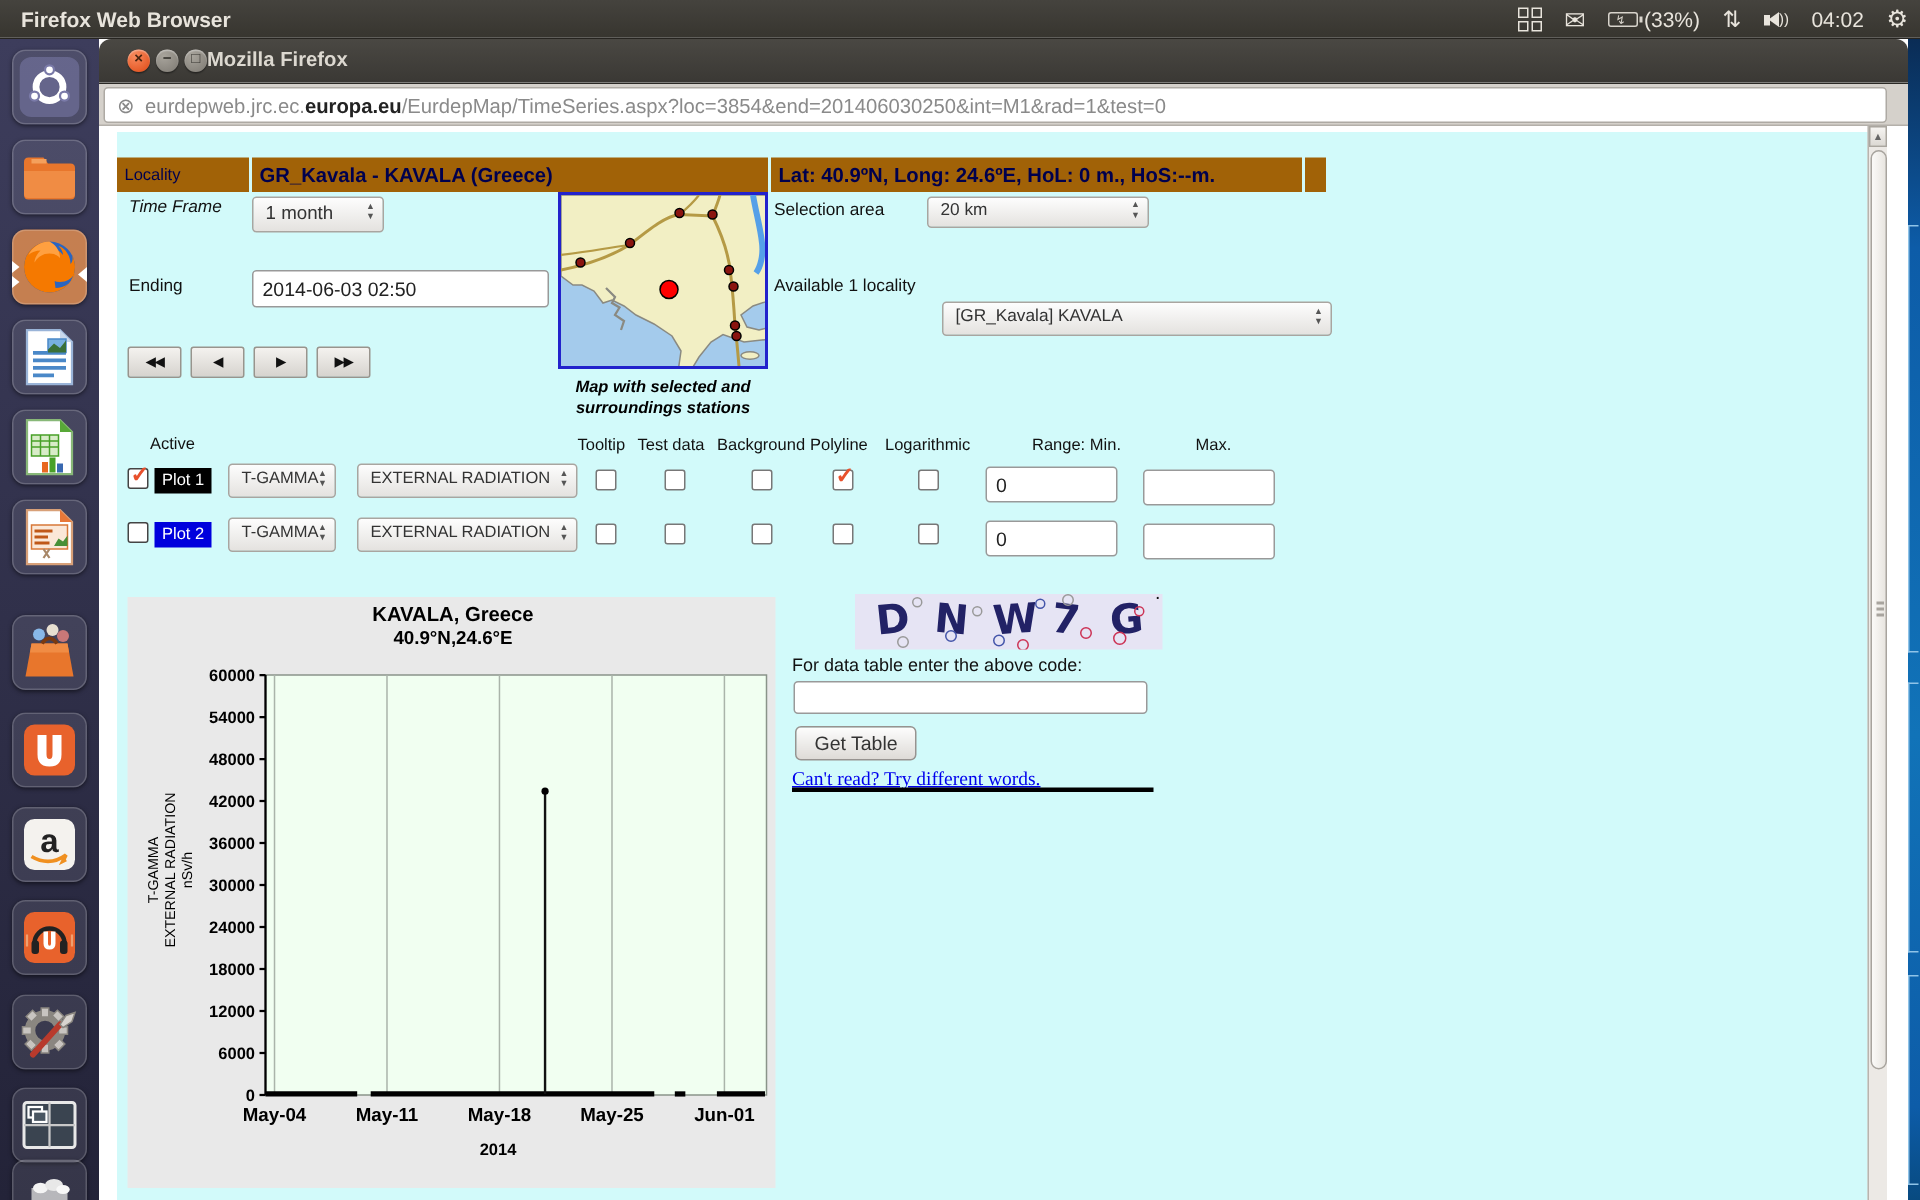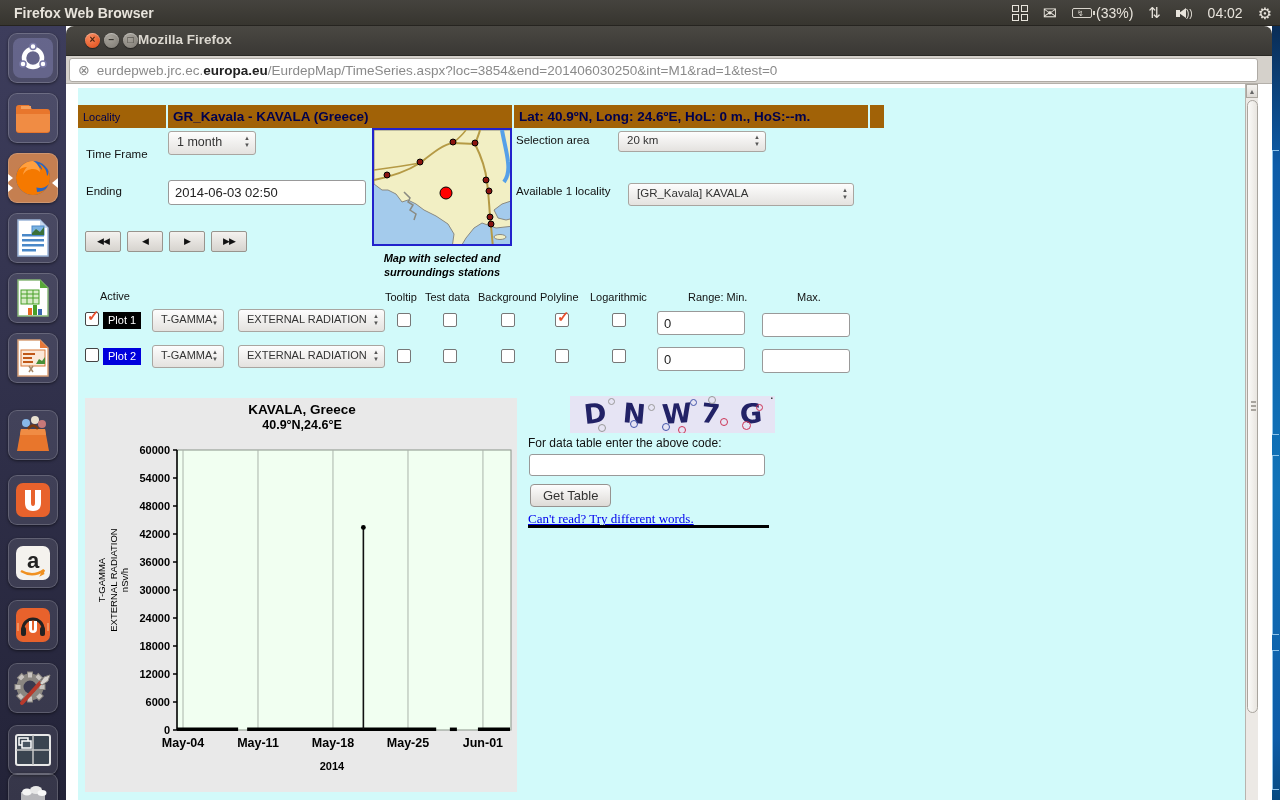--- a/index.html
+++ b/index.html
@@ -266,36 +266,36 @@
 
     <div class="pageview">
       <div class="cyanbg"></div>
 
 
       <div class="loccell small" style="left:9px;width:88px;">Locality</div>
       <div class="loccell big" style="left:99px;width:344px;">GR_Kavala - KAVALA (Greece)</div>
       <div class="loccell big" style="left:445px;width:354px;">Lat: 40.9ºN, Long: 24.6ºE, HoL: 0 m., HoS:--m.</div>
       <div class="loccell" style="left:801px;width:14px;"></div>
 
-      <span class="lbl" style="left:17px;top:64px;">Time Frame</span>
+      <span class="lbl" style="left:17px;top:48px;font-style:italic;">Time Frame</span>
       <div class="dd" style="left:99px;top:47px;width:88px;height:24px;">
         <span class="val">1 month</span>
         <span class="spin">▲<br>▼</span>
       </div>
       <span class="lbl" style="left:447px;top:50px;">Selection area</span>
       <div class="dd" style="left:549px;top:47px;width:148px;height:21px;">
         <span class="val" style="font-size:11.5px;padding-top:2px;">20 km</span>
         <span class="spin" style="top:2px;">▲<br>▼</span>
       </div>
       <div style="position:absolute;left:433px;top:44px;width:10px;height:10px;background:#ffffbe;border:2px solid #2222cc;"></div>
 
       <span class="lbl" style="left:17px;top:101px;">Ending</span>
       <input class="tx" style="left: 99px; top: 96px; width: 198px; height: 25px;" value="2014-06-03 02:50">
       <span class="lbl" style="left:447px;top:101px;">Available 1 locality</span>
-      <div class="dd" style="left:559px;top:99px;width:226px;height:23px;">
+      <div class="dd" style="left:559px;top:117px;width:260px;height:23px;">
         <span class="val" style="font-size:11.5px;">[GR_Kavala] KAVALA</span>
         <span class="spin">▲<br>▼</span>
       </div>
 
       <svg style="position:absolute;left:303px;top:44px;border:2px solid #2222cc;" width="140" height="118">
         <rect width="140" height="118" fill="#a4cbec"></rect>
         <path d="M0,0 H140 V70 L128,74 120,80 124,88 132,90 140,88 V96 L122,98 108,93 100,98 92,108 86,118 H78 L80,104 74,94 62,86 50,80 42,74 34,70 28,72 22,64 14,60 8,60 0,54 Z" fill="#f2efc4" stroke="#8a8a82" stroke-width="1"></path>
         <ellipse cx="126" cy="107" rx="6" ry="2.5" fill="#f2efc4" stroke="#8a8a82"></ellipse>
         <path d="M30,62 l6,6 -2,4 5,3 -3,5 6,4 -2,6" stroke="#8a8a82" stroke-width="1.5" fill="none"></path>
         <path d="M0,50 C20,46 35,40 46,33 C60,22 70,14 79,13 L101,14 C103,9 105,4 106,0" stroke="#b59a45" stroke-width="2" fill="none"></path>

